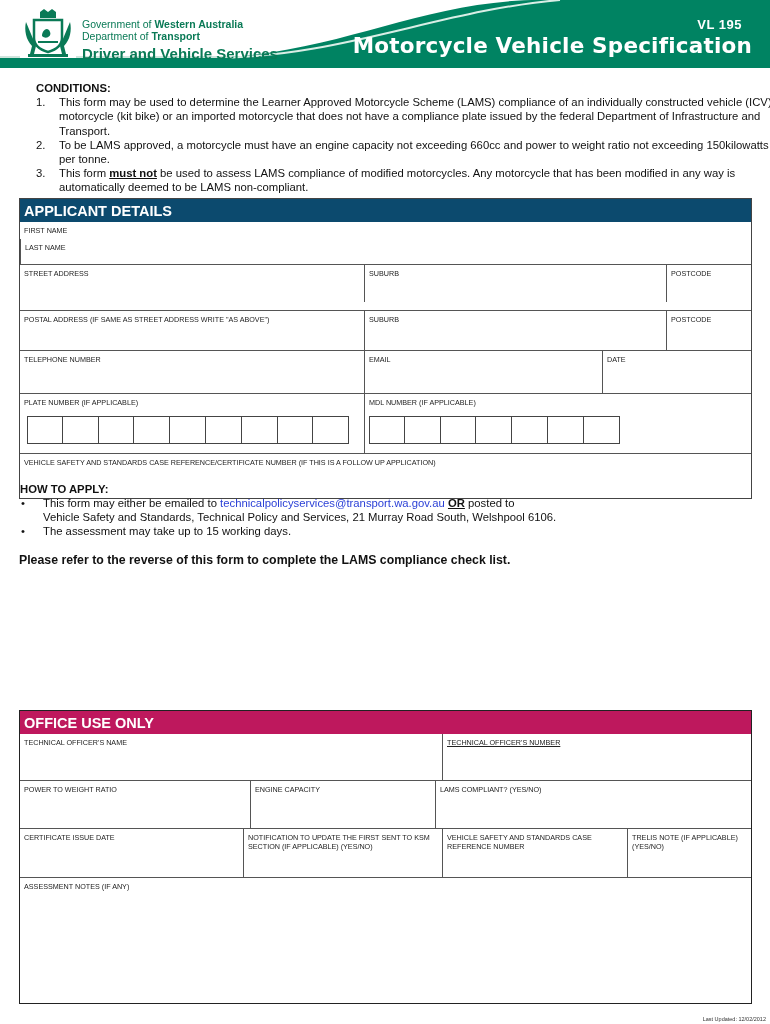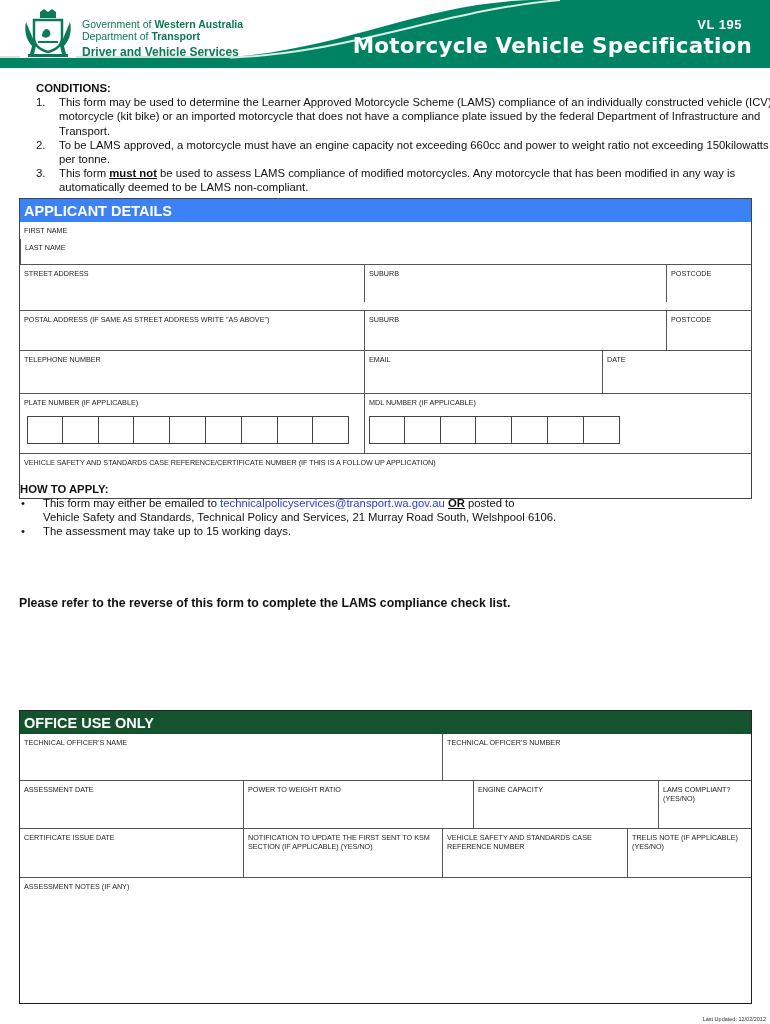--- a/index.html
+++ b/index.html
@@ -5,53 +5,53 @@
   * { box-sizing: border-box; margin: 0; padding: 0; }
   html, body { width: 770px; height: 1024px; background: #ffffff; overflow: hidden; }
   body { font-family: "Liberation Sans", sans-serif; color: #111; position: relative; }
 
   
   .header { position: absolute; left: 0; top: 0; width: 770px; height: 72px; }
   .header svg.swoosh { position: absolute; left: 0; top: 0; }
   .crest { position: absolute; left: 20px; top: 8px; width: 56px; height: 50px; }
   .gov-text { position: absolute; left: 82px; top: 18px; font-size: 10.5px; line-height: 12px; color: #0a7a56; }
   .gov-text b { font-weight: bold; }
-  .dvs-text { position: absolute; left: 82px; top: 45px; font-size: 12px; font-weight: bold; color: #0a7a56; }
+  .dvs-text { position: absolute; left: 82px; top: 45px; font-size: 15px; font-weight: bold; color: #0a7a56; }
   .form-code { position: absolute; right: 28px; top: 17px; font-size: 13px; font-weight: bold; color: #fff; letter-spacing: 0.5px; }
   .form-title { position: absolute; right: 18px; top: 33px; font-size: 21.5px; font-weight: bold; color: #fff; font-family: "DejaVu Sans", sans-serif; letter-spacing: 0.2px; }
 
   
   .conditions { position: absolute; left: 36px; top: 81px; width: 740px; font-size: 11.3px; line-height: 14.2px; }
   .cond-title { font-weight: bold; font-size: 11.3px; }
   .cond-item { display: flex; }
   .cond-num { width: 23px; flex: none; }
   .cond-text { flex: 1; }
   .u { font-weight: bold; text-decoration: underline; }
 
   
   .section { position: absolute; left: 19px; width: 733px; border: 1px solid #444; }
   .section-head { height: 23px; color: #fff; font-weight: bold; font-size: 14.5px; padding: 4px 0 0 4px; }
-  .green { background: #3b82f6; border-color: #008362; }
-  .black { background: #14532d; }
+  .green { background: #0c4a6e; border-color: #008362; }
+  .black { background: #be185d; }
   .row { display: flex; border-top: 1px solid #555; }
   .row:first-of-type { border-top: none; }
   .cell { position: relative; border-left: 1px solid #555; font-size: 7.2px; padding: 4px 4px; line-height: 9px; color: #222; }
   .cell:first-child { border-left: none; }
 
   .boxes { display: flex; position: absolute; left: 7px; top: 22px; }
   .box { width: 35.8px; height: 28px; border: 1px solid #444; border-left: none; }
   .box:first-child { border-left: 1px solid #444; }
 
   
   .howto { position: absolute; left: 20px; top: 482px; width: 740px; font-size: 11.3px; line-height: 14px; }
   .howto-title { font-weight: bold; }
   .bullet { display: flex; }
   .bullet-dot { width: 23px; flex: none; padding-left: 1px; }
   .link { color: #2a3fd6; }
-  .refer { position: absolute; left: 19px; top: 553px; font-size: 12.3px; font-weight: bold; margin-top: 43px; }
+  .refer { position: absolute; left: 19px; top: 553px; font-size: 12.3px; font-weight: bold; }
 
   .footer { position: absolute; right: 4px; top: 1016px; font-size: 5.5px; color: #333; }
 </style>
 </head>
 <body>
 
 <div class="header">
   <svg class="swoosh" width="770" height="72" viewBox="0 0 770 72">
     <path d="M0,58 L200,58 C330,58 420,0 540,0 L770,0 L770,72 L0,72 Z" fill="#008362"></path>
     <path d="M0,58 L210,58 C340,58 440,10 560,0" fill="none" stroke="#d9eee6" stroke-width="2"></path>
@@ -161,24 +161,23 @@
     <span class="bullet-dot">•</span>
     <span>The assessment may take up to 15 working days.</span>
   </div>
 </div>
 <div class="refer">Please refer to the reverse of this form to complete the LAMS compliance check list.</div>
 
 <div class="section" style="top:710px; border-color:#222;">
   <div class="section-head black">OFFICE USE ONLY</div>
   <div class="row" style="height:46px; border-top:none;">
     <div class="cell" style="width:422px;"><span>TECHNICAL OFFICER'S NAME</span></div>
-    <div class="cell" style="flex:1;"><span>TECHNICAL OFFICER'S NUMBER</span></div>
+    <div class="cell" style="flex:1;text-decoration:underline;"><span>TECHNICAL OFFICER'S NUMBER</span></div>
   </div>
   <div class="row" style="height:48px;">
-    <div class="cell" style="width:223px;"><span>ASSESSMENT DATE</span></div>
     <div class="cell" style="width:199px;"><span>POWER TO WEIGHT RATIO</span></div>
     <div class="cell" style="width:185px;margin-left:31px;"><span>ENGINE CAPACITY</span></div>
     <div class="cell" style="flex:1;"><span>LAMS COMPLIANT? (YES/NO)</span></div>
   </div>
   <div class="row" style="height:49px;">
     <div class="cell" style="width:223px;"><span>CERTIFICATE ISSUE DATE</span></div>
     <div class="cell" style="width:199px;"><span>NOTIFICATION TO UPDATE THE FIRST SENT TO KSM SECTION (IF APPLICABLE) (YES/NO)</span></div>
     <div class="cell" style="width:185px;"><span>VEHICLE SAFETY AND STANDARDS CASE REFERENCE NUMBER</span></div>
     <div class="cell" style="flex:1;"><span>TRELIS NOTE (IF APPLICABLE) (YES/NO)</span></div>
   </div>

